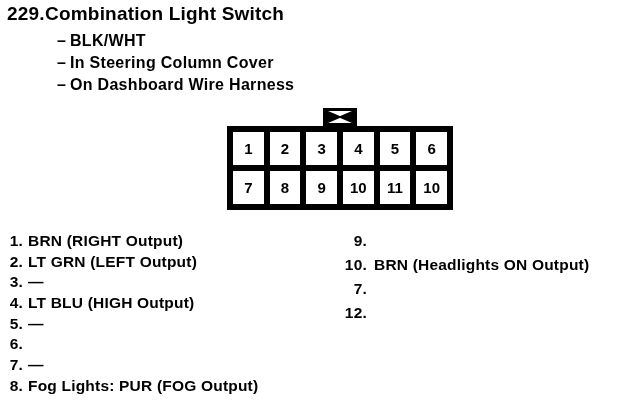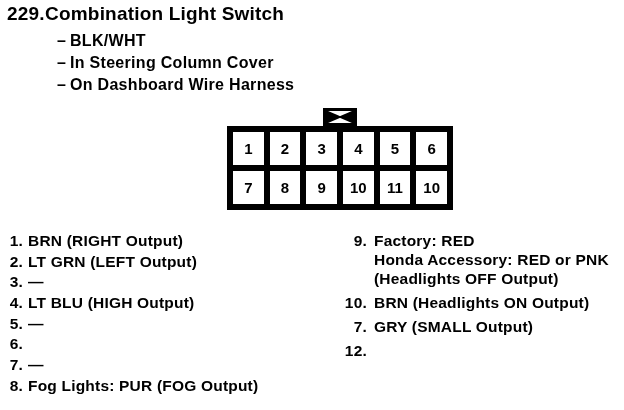--- a/index.html
+++ b/index.html
@@ -133,34 +133,26 @@
   </div>
   <div class="pin-item-l">
     <span class="num-l">8.</span>
     <span>Fog Lights: PUR (FOG Output)</span>
   </div>
 </div>
 
 <div class="pin-col right">
   <div class="pin-item-r">
     <span class="num-r">9.</span>
-    <div>
-      <div>Factory: RED</div>
-      <div>Honda Accessory: RED or PNK</div>
-      <div>(Headlights OFF Output)</div>
-    </div>
   </div>
   <div class="pin-item-r">
     <span class="num-r">10.</span>
     <div>
       <div>BRN (Headlights ON Output)</div>
     </div>
   </div>
   <div class="pin-item-r">
     <span class="num-r">7.</span>
-    <div>
-      <div>GRY (SMALL Output)</div>
-    </div>
   </div>
   <div class="pin-item-r">
     <span class="num-r">12.</span>
   </div>
 </div>
 
 </body></html>

